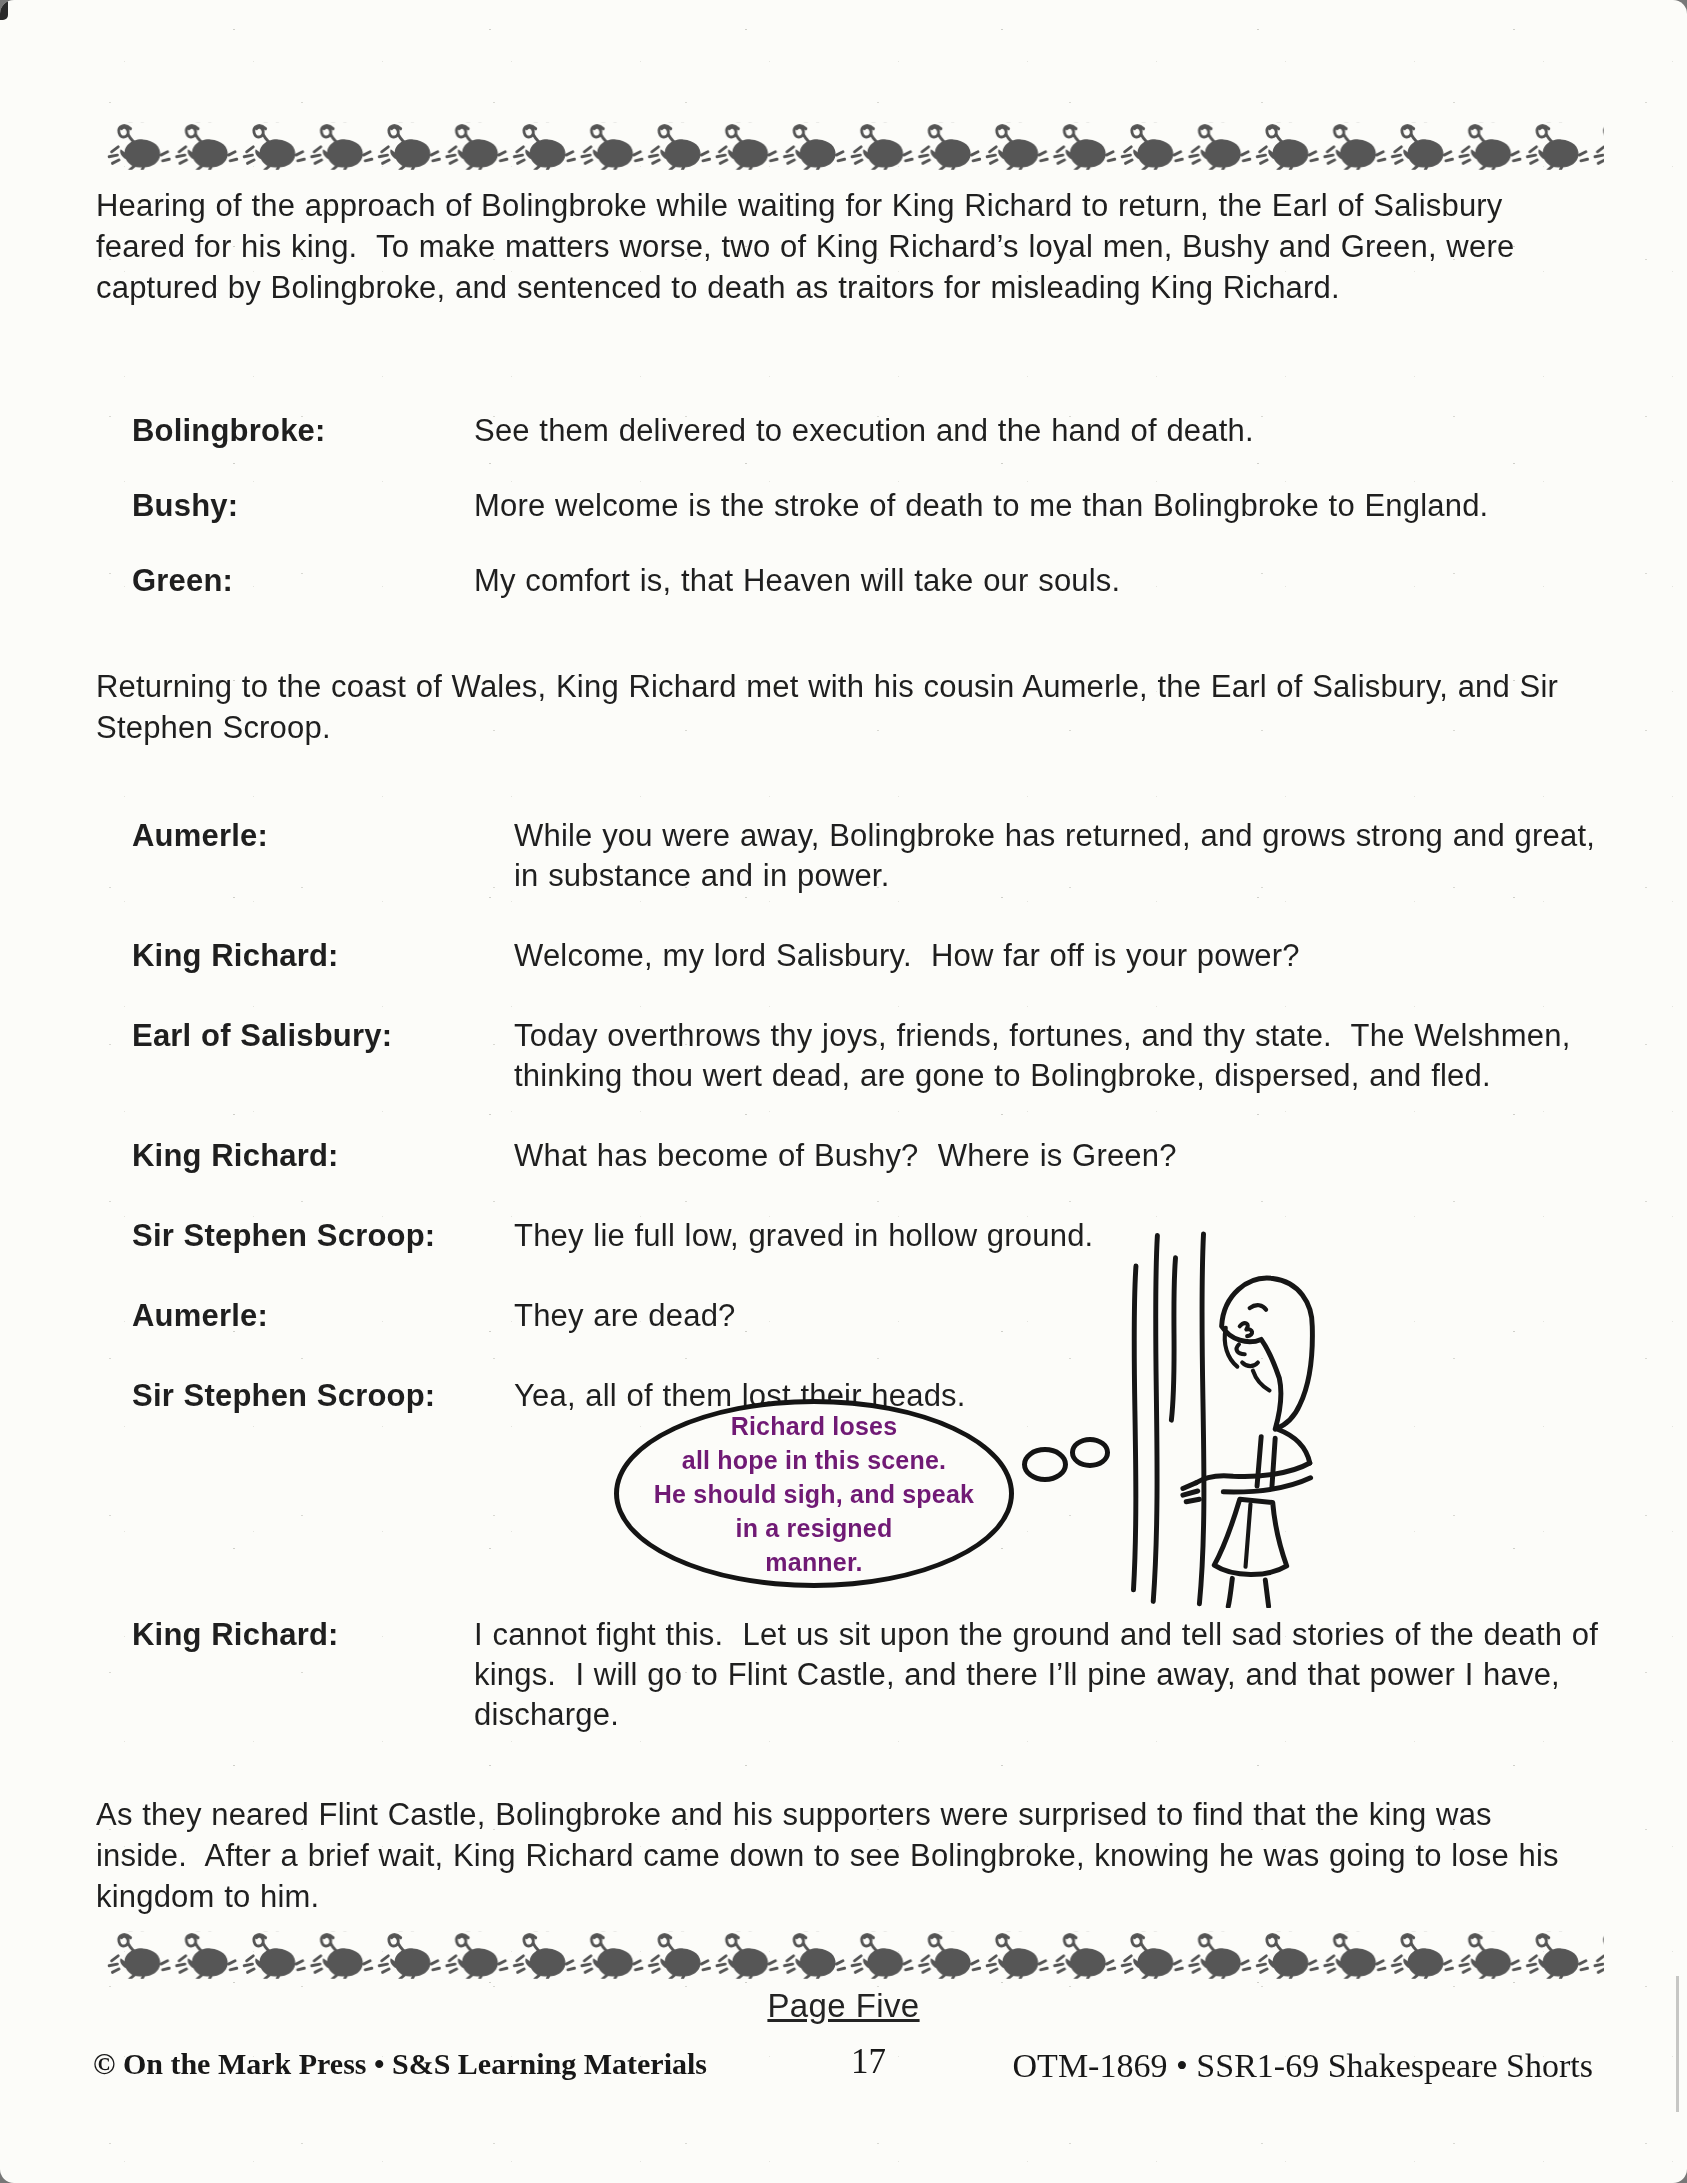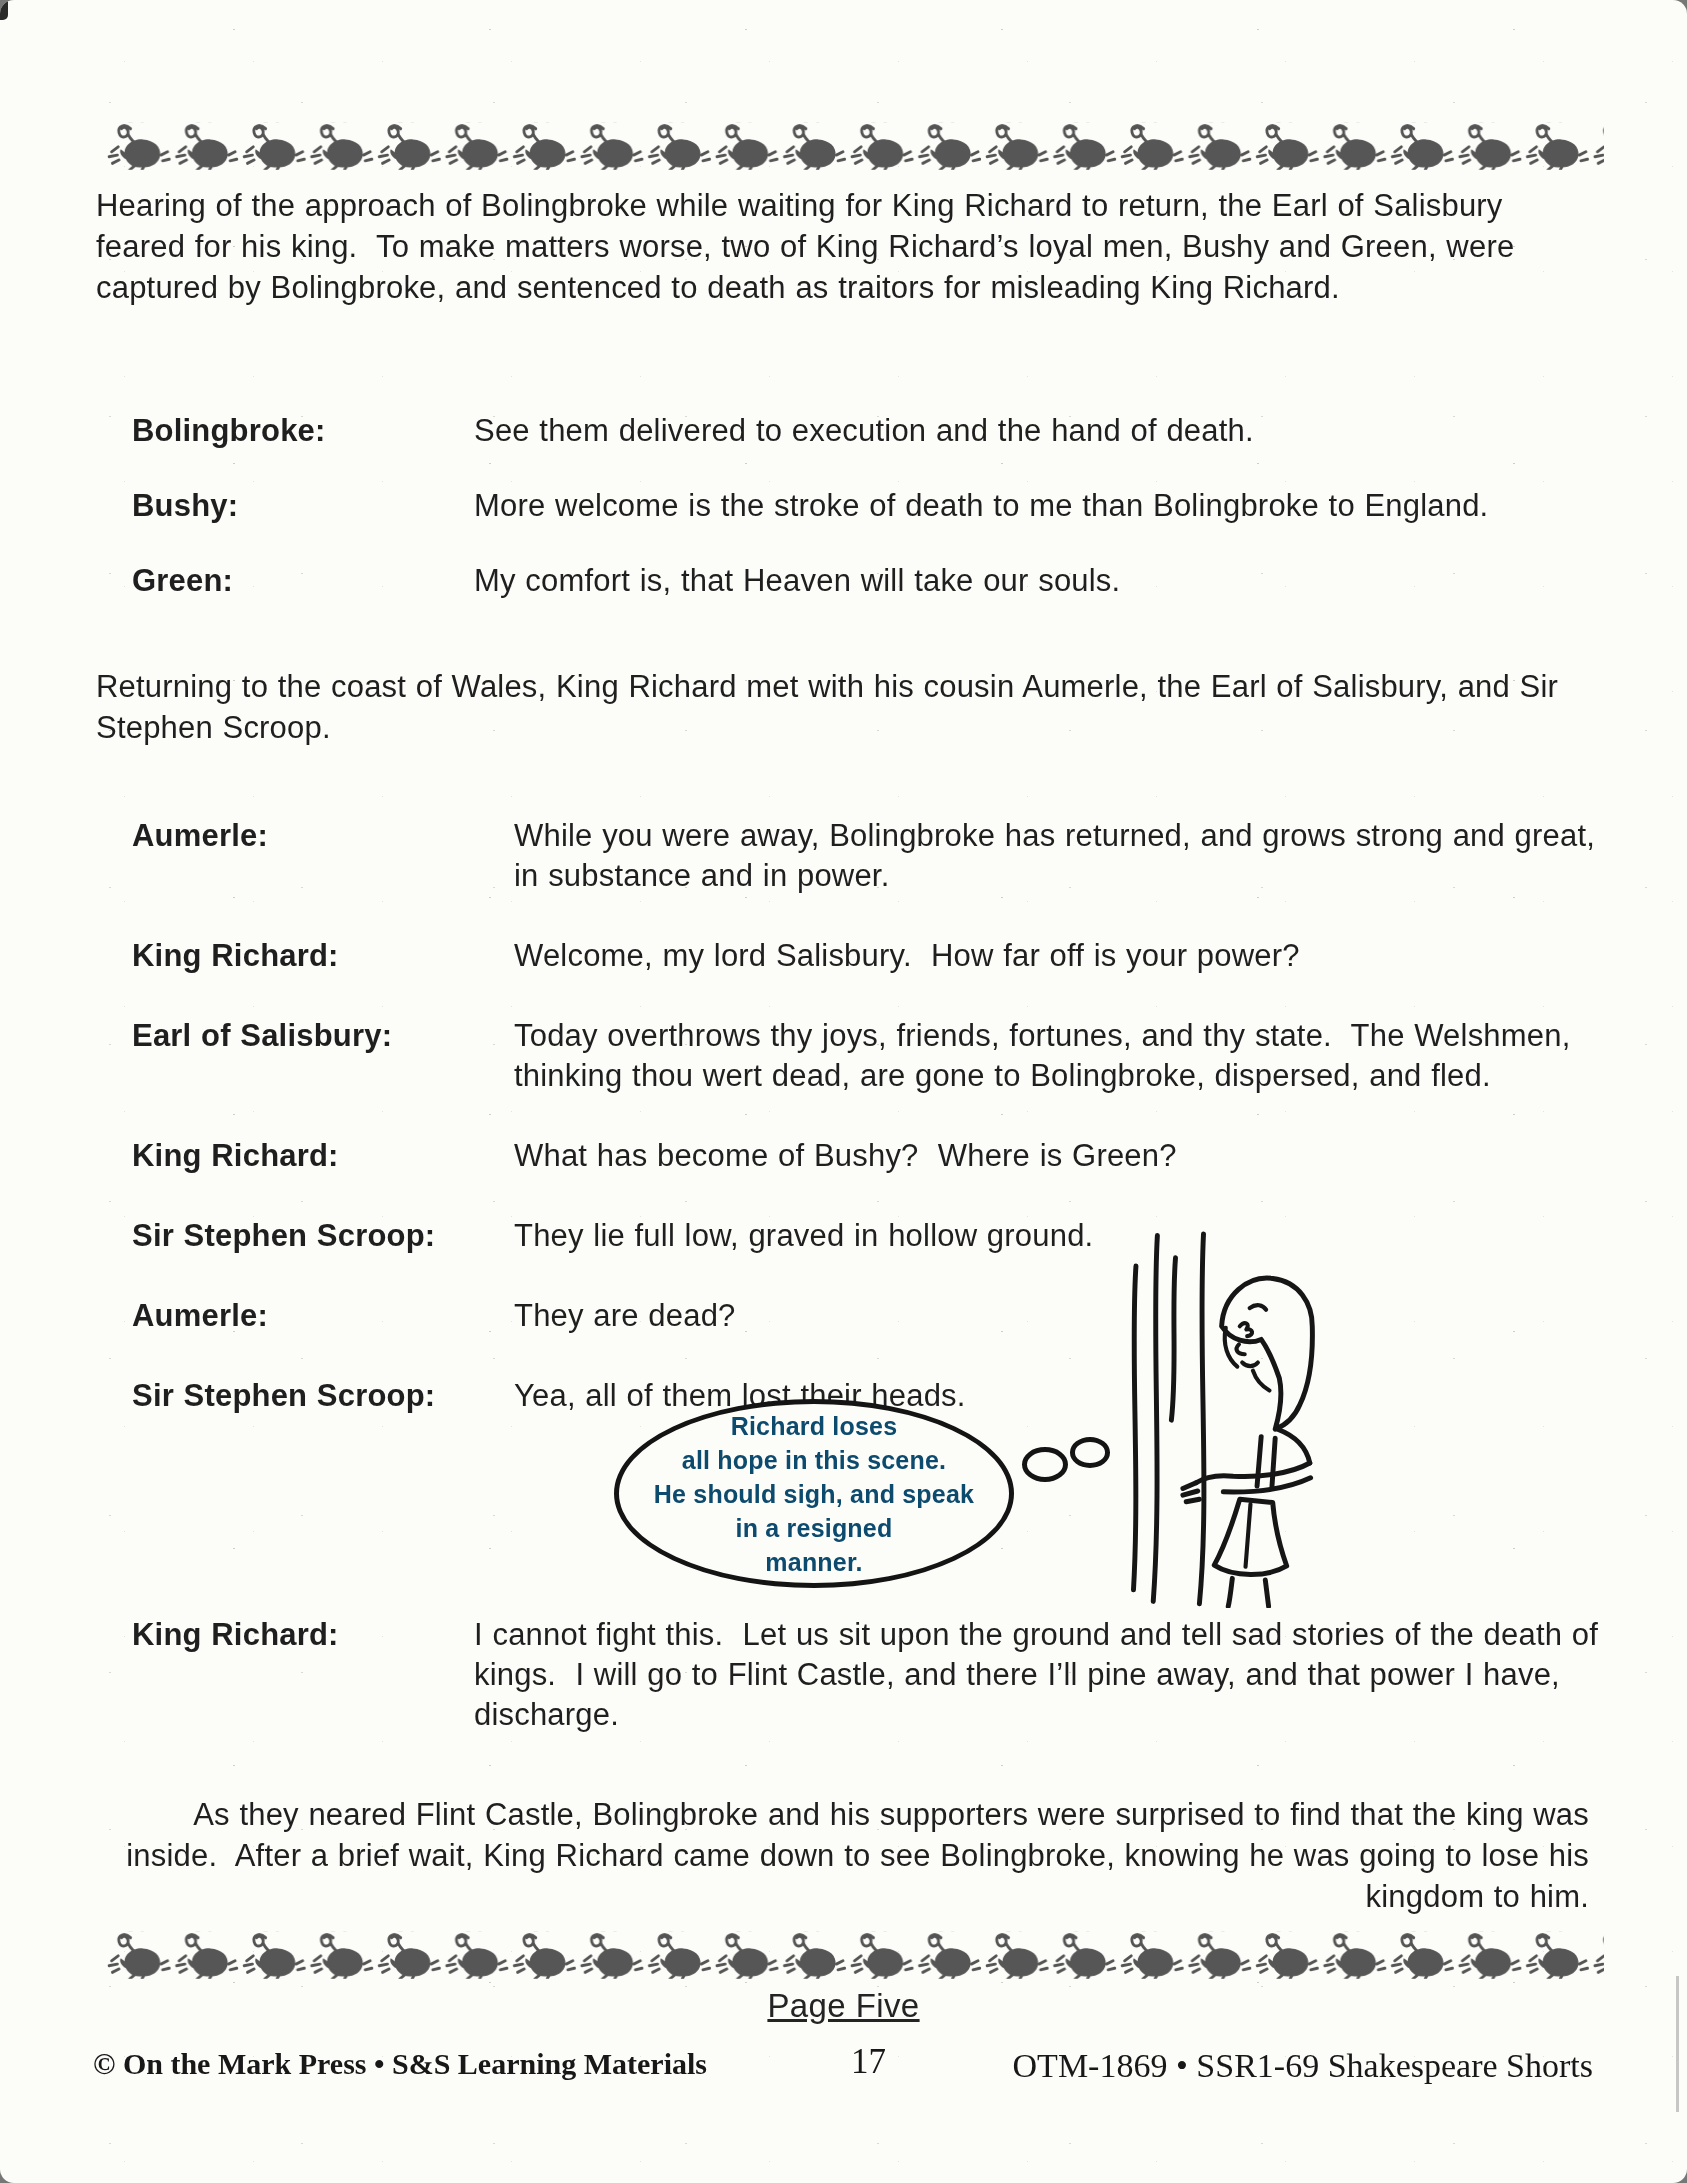--- a/index.html
+++ b/index.html
@@ -25,21 +25,21 @@
   .speaker{font-weight:bold;white-space:pre-wrap;}
   .dline{white-space:pre-wrap;}
   .ornament-border{position:absolute;left:105px;width:1499px;height:48px;}
   .thought-bubble{
     position:absolute;left:614px;top:1399px;width:400px;height:189px;
     border:5.8px solid #141414;border-radius:50%;
     background:#fcfcf9;
     display:flex;flex-direction:column;justify-content:center;align-items:center;
     box-sizing:border-box;
   }
-  .bubble-line{font-weight:bold;font-size:25px;line-height:34px;text-align:center;color:#0c4a6e;letter-spacing:0.2px;}
+  .bubble-line{font-weight:bold;font-size:25px;line-height:34px;text-align:center;color:#701a75;letter-spacing:0.2px;}
   .tail-circle{position:absolute;border:5px solid #141414;border-radius:50%;background:#fcfcf9;box-sizing:border-box;}
   .tail-1{left:1022px;top:1447px;width:46px;height:35px;}
   .tail-2{left:1070px;top:1437px;width:40px;height:30.5px;}
   .illustration{position:absolute;left:1116px;top:1229px;width:264px;height:379px;}
   .page-label{position:absolute;left:0;top:1987px;width:1687px;text-align:center;font-size:33px;letter-spacing:0.4px;color:#242424;text-decoration:underline;}
   .footer{position:absolute;left:0;top:2042px;width:1687px;height:49px;font-family:"Liberation Serif", serif;}
   .footer-left{position:absolute;left:93px;top:5px;font-weight:bold;font-size:30px;color:#181818;}
   .footer-center{position:absolute;left:0;top:0;width:1687px;text-align:center;font-size:35px;color:#181818;padding-left:25px;}
   .footer-right{position:absolute;right:94px;top:5px;font-weight:normal;font-size:34px;color:#181818;}
   .scan-mark-topleft{position:absolute;left:0;top:0;width:8.2px;height:20px;background:#2a2a2a;border-radius:0 0 5px 0;}
@@ -146,21 +146,21 @@
       <path d="M141,424 C139,440 138,450 136,458"></path>
       <path d="M181,426 C183,442 184,450 185,458"></path>
     </g>
   </svg>
 
   <div class="dialogue body-text" style="top:1615px;line-height:40px;">
     <div class="speaker">King Richard:</div>
     <div class="dline">I cannot fight this.  Let us sit upon the ground and tell sad stories of the death of kings.  I will go to Flint Castle, and there I’ll pine away, and that power I have, discharge.</div>
   </div>
 
-  <div class="para body-text" style="top:1794px;text-align:right;">As they neared Flint Castle, Bolingbroke and his supporters were surprised to find that the king was inside.  After a brief wait, King Richard came down to see Bolingbroke, knowing he was going to lose his kingdom to him.</div>
+  <div class="para body-text" style="top:1794px;">As they neared Flint Castle, Bolingbroke and his supporters were surprised to find that the king was inside.  After a brief wait, King Richard came down to see Bolingbroke, knowing he was going to lose his kingdom to him.</div>
 
   <svg class="ornament-border" style="top:1931px;" viewBox="0 0 1820 58">
     <defs>
       <pattern id="orn-bottom" width="82" height="58" patternUnits="userSpaceOnUse">
         <g stroke="#545454" fill="none" stroke-width="3.5" stroke-linecap="round">
           <path d="M31,8 C24,1 15,5 17,13 C19,21 29,19 28,11 C27,6 22,5 20,8"></path>
           <path d="M28,15 C32,22 36,26 41,28"></path>
           <path d="M8,36 L16,30"></path>
             <path d="M5,42 L15,40"></path>
             <path d="M9,50 L17,46"></path>

